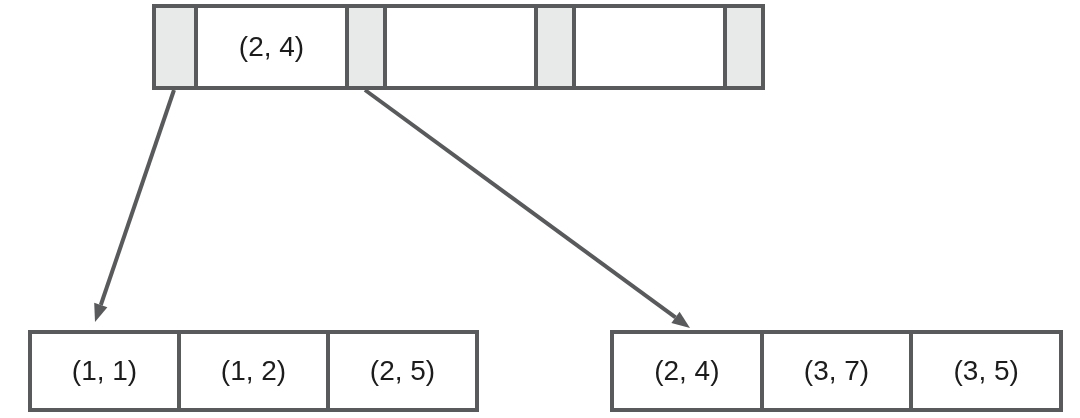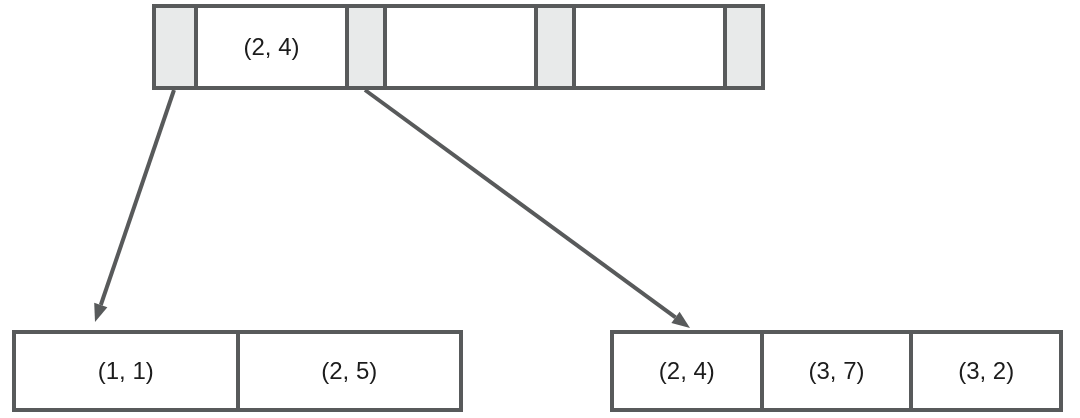--- a/index.html
+++ b/index.html
@@ -16,28 +16,28 @@
     font-family: "Liberation Sans", sans-serif;
   }
   .node {
     position: absolute;
     display: flex;
     box-sizing: border-box;
     border: 4px solid #585a5b;
     background: #ffffff;
   }
   .node-root  { left: 152px; top: 4px;   width: 613px; height: 86px; }
-  .node-left  { left: 12px;  top: 330px; width: 451px; height: 82px; }
+  .node-left  { left: 28px;  top: 330px; width: 451px; height: 82px; }
   .node-right { left: 610px; top: 330px; width: 453px; height: 82px; }
   .cell {
     display: flex;
     align-items: center;
     justify-content: center;
     box-sizing: border-box;
-    font-size: 24px;
+    font-size: 28px;
     color: #1c1c1c;
     white-space: nowrap;
     overflow: hidden;
   }
   .cell + .cell { border-left: 4px solid #585a5b; }
   .cell.pointer { flex: 0 0 38px; background: #e8eaea; }
   .cell.key     { flex: 1 1 0;   background: #ffffff; }
   .arrow-layer {
     position: absolute;
     left: 0;
@@ -70,22 +70,23 @@
     <div class="cell key">(2, 4)</div>
     <div class="cell pointer"></div>
     <div class="cell key"></div>
     <div class="cell pointer"></div>
     <div class="cell key"></div>
     <div class="cell pointer"></div>
   </div>
 
   <div class="node node-left">
     <div class="cell key">(1, 1)</div>
+    <div class="cell key">(1, 2)</div>
     <div class="cell key">(2, 5)</div>
   </div>
 
   <div class="node node-right">
     <div class="cell key">(2, 4)</div>
     <div class="cell key">(3, 7)</div>
-    <div class="cell key">(3, 2)</div>
+    <div class="cell key">(3, 5)</div>
   </div>
 
 </div>
 
 </body></html>

